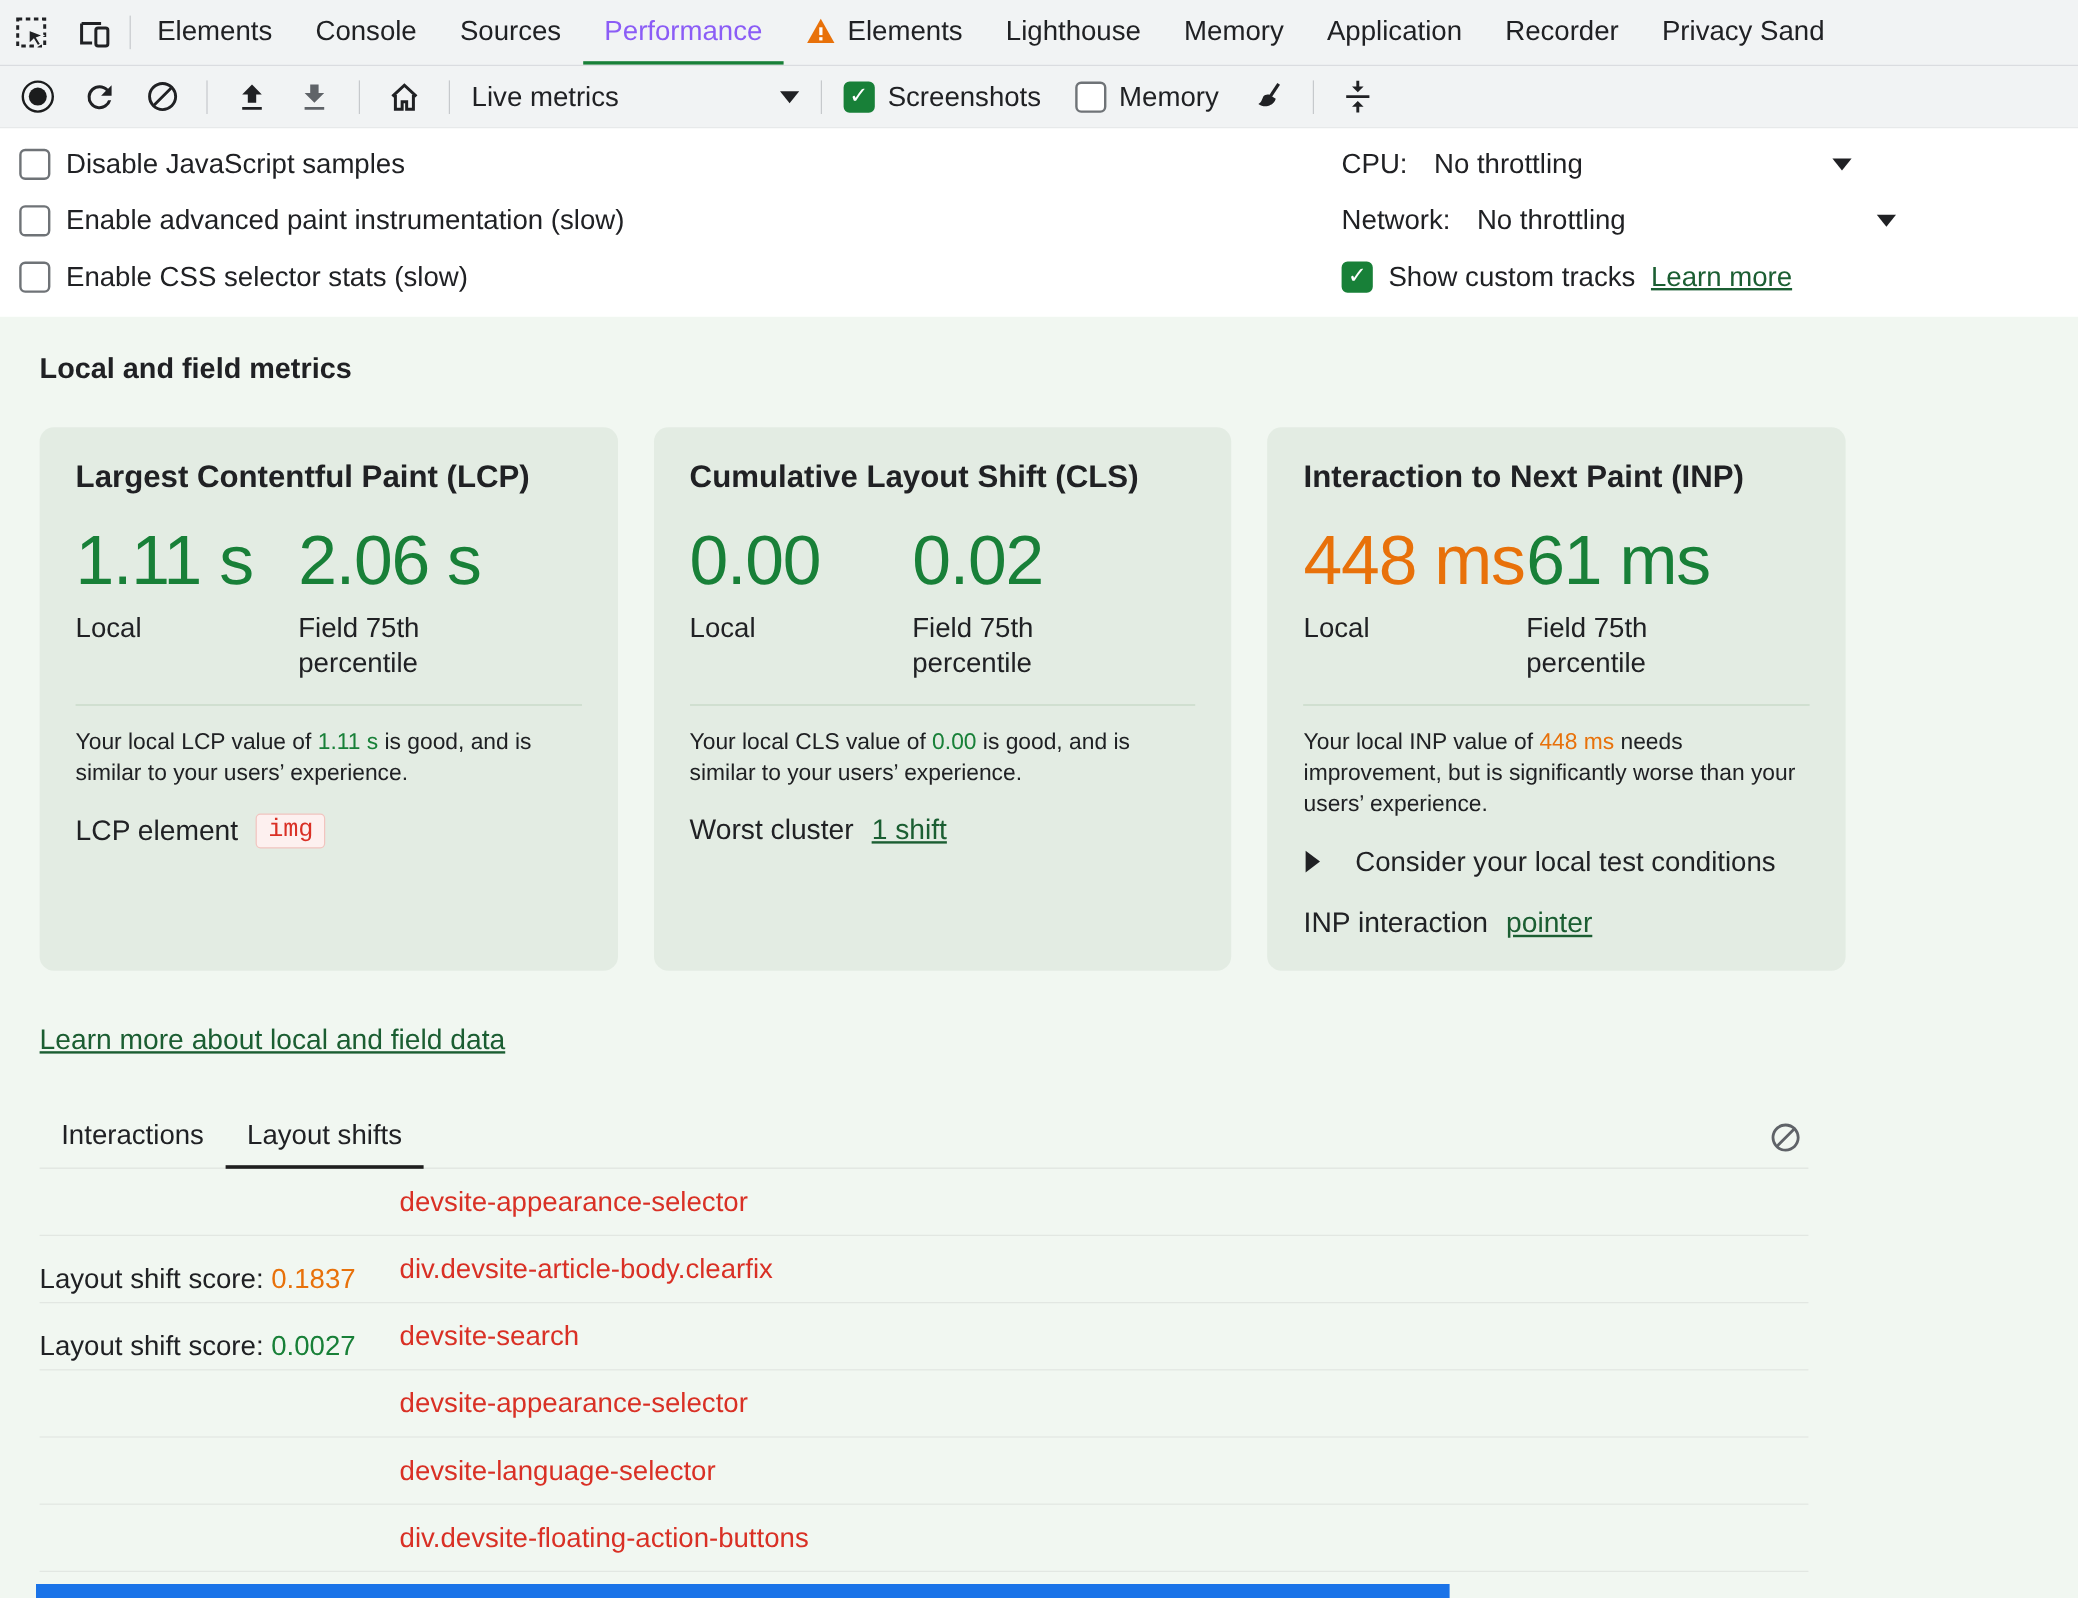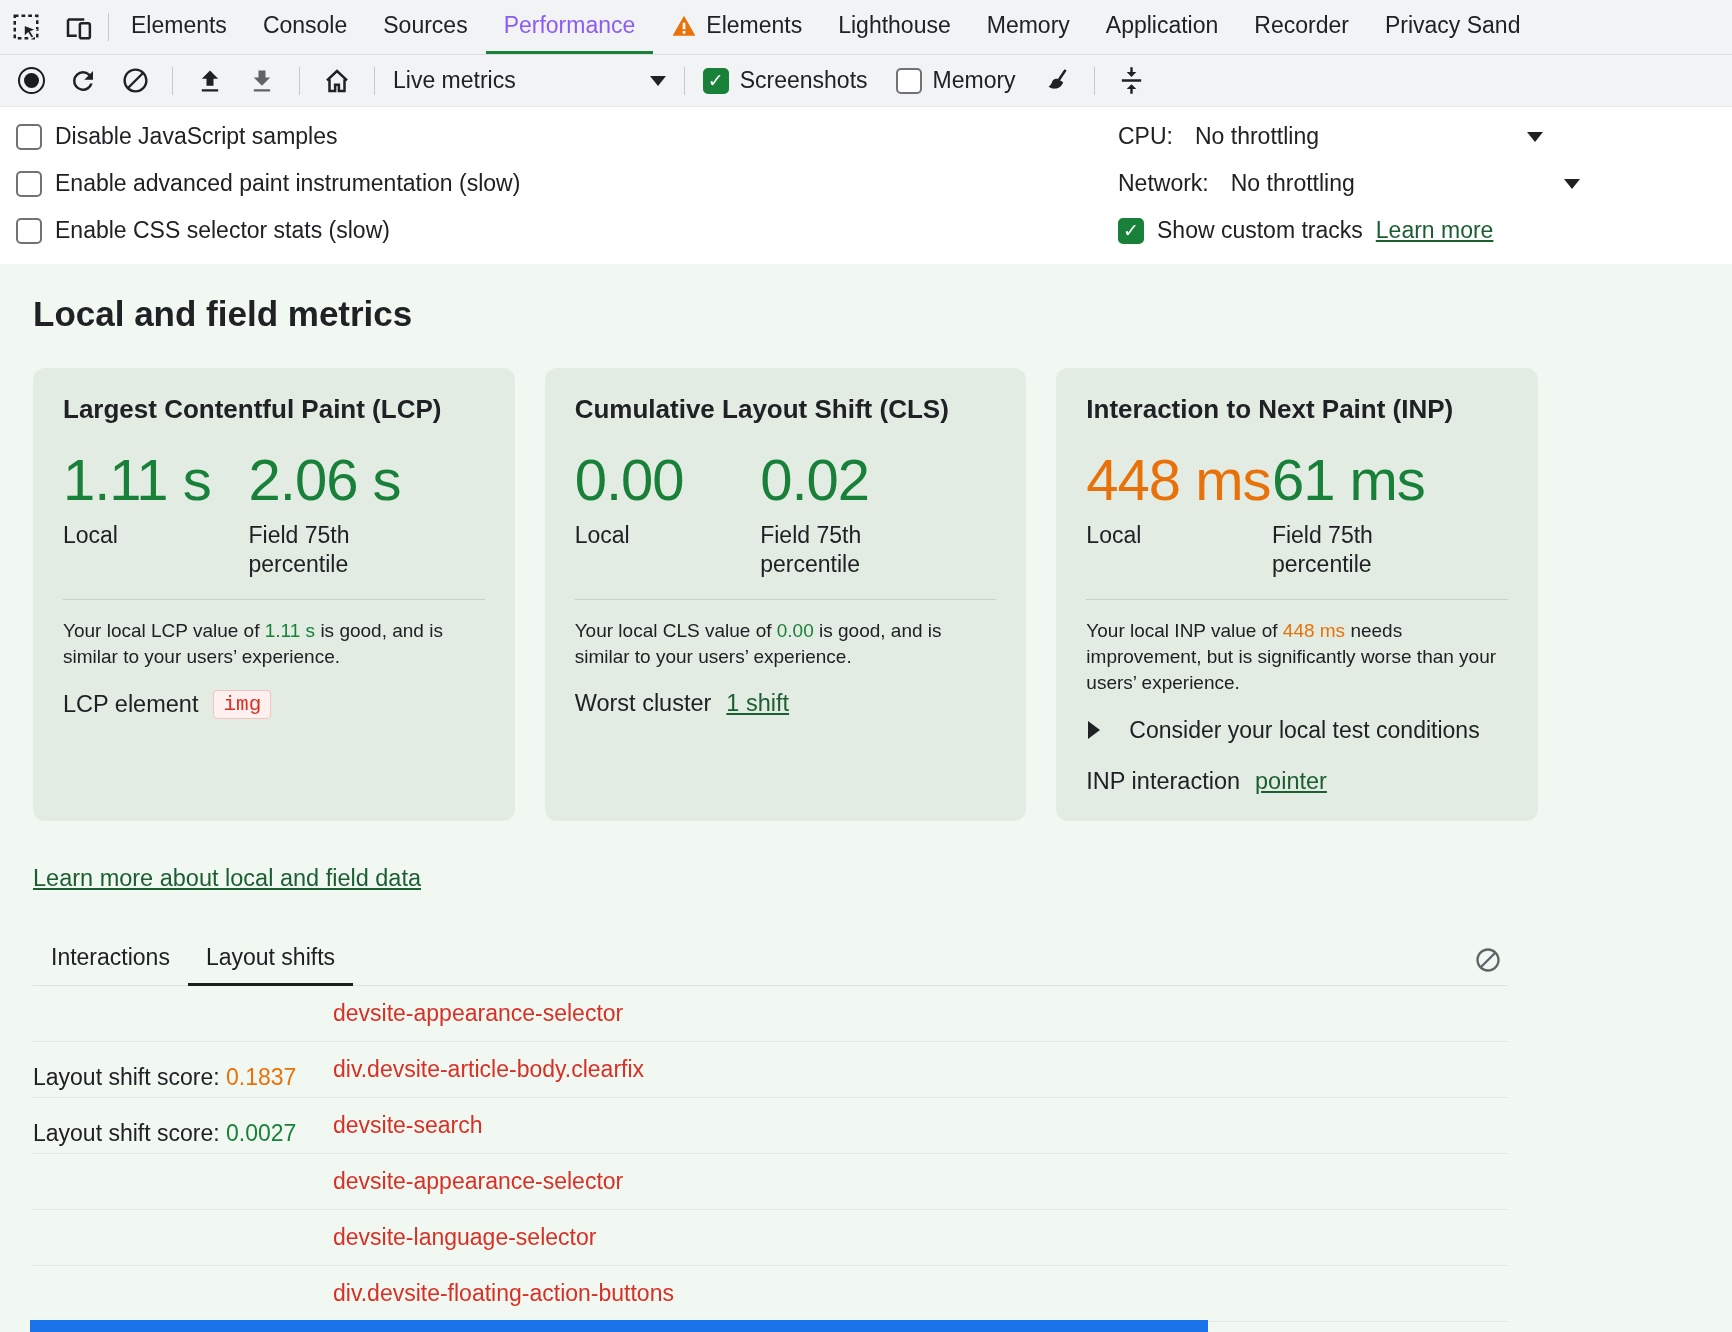--- a/index.html
+++ b/index.html
@@ -51,21 +51,21 @@
   .setting-row { height: 47px; display: flex; align-items: center; gap: 13px; cursor: pointer; }
   .settings-right { width: 462px; margin-right: 152px; flex-shrink: 0; }
   .throttle-row { height: 47px; display: flex; align-items: center; }
   .throttle-row .lbl { margin-right: 22px; }
   .throttle-row .select { flex: 1; justify-content: space-between; }
   .throttle-row.cpu .select { margin-right: 37px; }
   a, .link { color: #1b5e32; text-decoration: underline; cursor: pointer; }
 
   
   .main { background: #f1f7f1; height: 1069px; padding: 24px 33px 0 33px; }
-  .main h2 { font-size: 35px; font-weight: 600; margin: 6px 0 34px 0; }
+  .main h2 { font-size: 24px; font-weight: 600; margin: 6px 0 34px 0; }
   .cards { display: flex; gap: 30px; width: 1505px; align-items: stretch; }
   .card { flex: 1; background: #e3ece3; border-radius: 12px; padding: 26px 30px; }
   .card-title { font-size: 26px; font-weight: 600; margin-bottom: 24px; }
   .values { display: flex; }
   .val-col:first-child { width: 44%; }
   .val { font-size: 58px; line-height: 1.08; letter-spacing: -1px; }
   .t-green { color: #188038; }
   .t-orange { color: #e8710a; }
   .val-label { margin-top: 9px; line-height: 1.27; }
   .val-label.field { width: 140px; }

